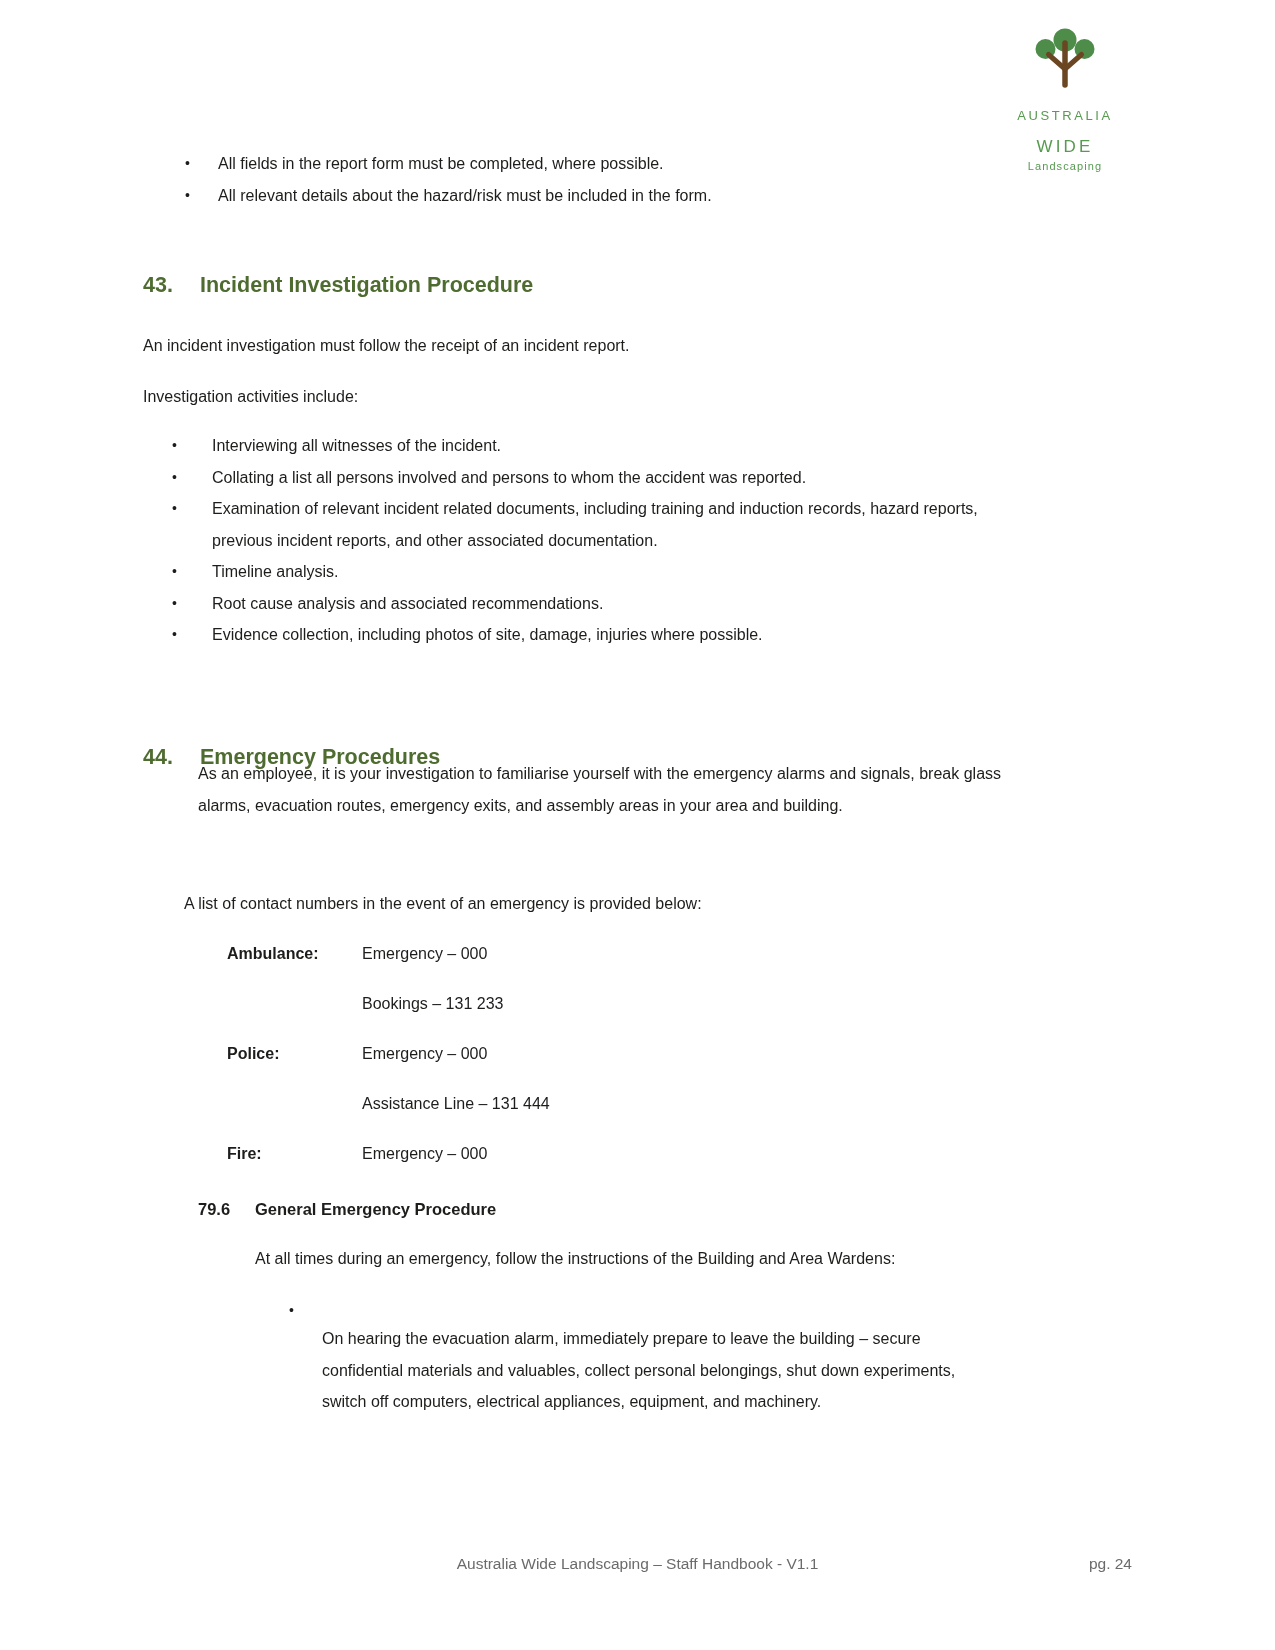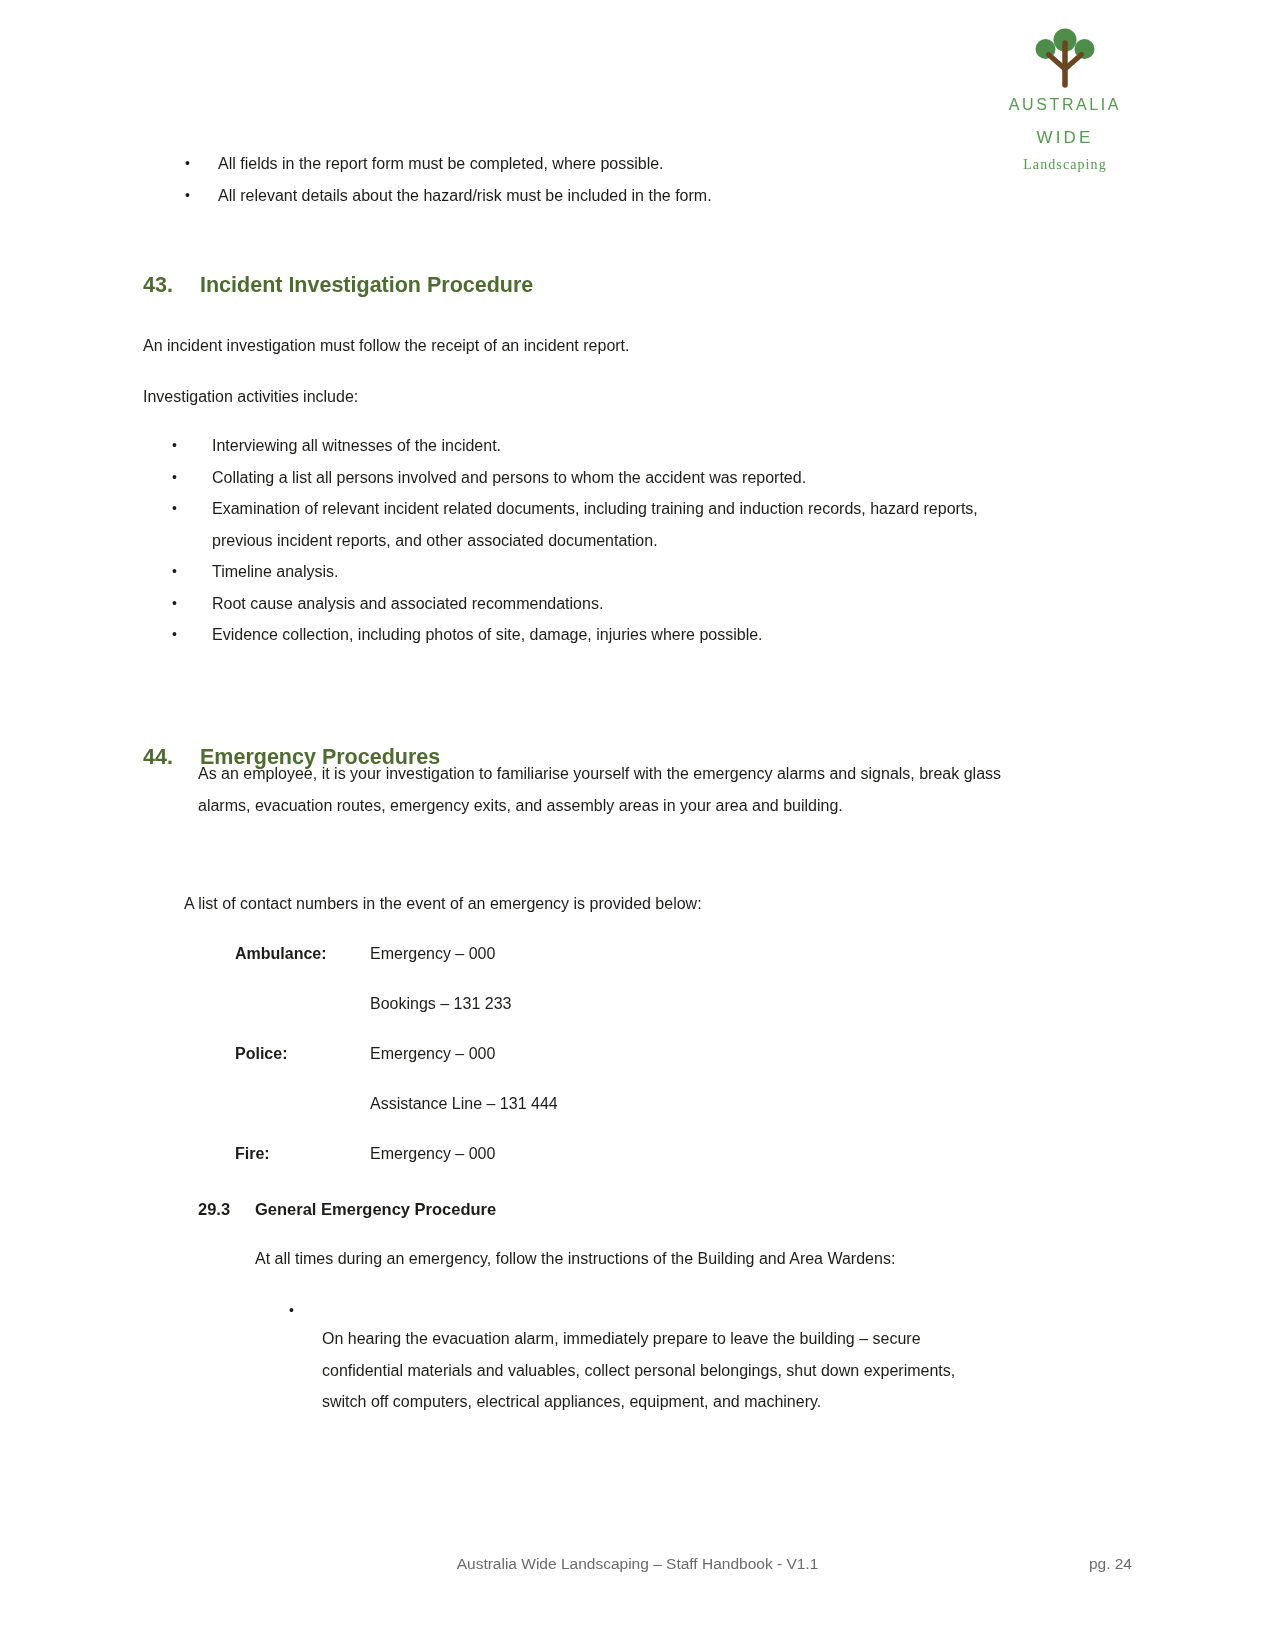--- a/index.html
+++ b/index.html
@@ -20,23 +20,23 @@
     margin:0 auto;
     font-family:"Liberation Sans", sans-serif;
     color:var(--body-text);
     overflow:hidden;
   }
   
   .logo{position:absolute;left:995px;top:28px;width:140px;text-align:center;}
   .logo svg{display:block;margin:0 auto;}
   .tree-foliage{fill:var(--tree-green);}
   .tree-trunk{stroke:var(--trunk-brown);fill:none;stroke-linecap:round;}
-  .logo-line1{margin-top:8px;font-size:16px;letter-spacing:2.6px;color:var(--logo-text-green);font-weight:400;}
+  .logo-line1{margin-top:20px;font-size:13px;letter-spacing:2.6px;color:var(--logo-text-green);font-weight:400;}
   .logo-line2{font-size:17px;letter-spacing:3.2px;color:var(--logo-text-green);font-weight:400;margin-top:14px;}
-  .logo-tagline{margin-top:9px;font-size:14px;letter-spacing:1.1px;color:var(--logo-text-green);font-family:Liberation Serif, serif;}
+  .logo-tagline{margin-top:3px;font-size:11px;letter-spacing:1.1px;color:var(--logo-text-green);}
   
   .body-text{font-size:16px;line-height:31.5px;}
   .bullet-row{display:flex;align-items:flex-start;}
   .bullet-mark{flex:0 0 auto;font-size:14px;line-height:31.5px;}
   
   .intro-list{position:absolute;left:185px;top:148px;}
   .intro-list .bullet-mark{width:33px;}
   
   .section-heading{position:absolute;left:143px;font-size:21.5px;font-weight:bold;color:var(--heading-green);line-height:30px;}
   .section-heading .num{display:inline-block;width:57px;}
@@ -44,21 +44,21 @@
   .h44{top:710px;margin-top:32px;}
   
   .p43-1{position:absolute;left:143px;top:330px;}
   .p43-2{position:absolute;left:143px;top:381px;}
   .list43{position:absolute;left:172px;top:430px;width:860px;}
   .list43 .bullet-mark{width:40px;}
   .list43 .bullet-text{width:780px;}
   
   .p44{position:absolute;left:198px;top:758px;width:820px;}
   .lead44{position:absolute;left:184px;top:888px;}
-  .contacts{position:absolute;left:235px;top:938px;}
+  .contacts{position:absolute;left:227px;top:938px;}
   .contact-row{display:flex;margin-bottom:18.5px;}
   .contact-label{width:135px;font-weight:bold;font-size:16px;line-height:31.5px;}
   .contact-value{font-size:16px;line-height:31.5px;}
   
   .h441{position:absolute;left:198px;top:1196px;font-size:16.5px;font-weight:bold;line-height:26px;}
   .h441 .num{display:inline-block;width:57px;}
   .p441{position:absolute;left:255px;top:1243px;}
   .b441{position:absolute;left:289px;top:1295px;}
   .b441 .bullet-mark{width:33px;}
   .b441 .bullet-text{width:660px;margin-top:28px;}
@@ -152,21 +152,21 @@
       <span class="contact-label"></span>
       <span class="contact-value">Assistance Line – 131 444</span>
     </div>
     <div class="contact-row">
       <span class="contact-label">Fire:</span>
       <span class="contact-value">Emergency – 000</span>
     </div>
   </div>
 
   <div class="h441">
-    <span class="num">29.3</span><span>General Emergency Procedure</span>
+    <span class="num">79.6</span><span>General Emergency Procedure</span>
   </div>
   <div class="p441 body-text">At all times during an emergency, follow the instructions of the Building and Area Wardens:</div>
 
   <div class="b441 body-text">
     <div class="bullet-row">
       <span class="bullet-mark">•</span>
       <span class="bullet-text">On hearing the evacuation alarm, immediately prepare to leave the building – secure confidential materials and valuables, collect personal belongings, shut down experiments, switch off computers, electrical appliances, equipment, and machinery.</span>
     </div>
   </div>
 

